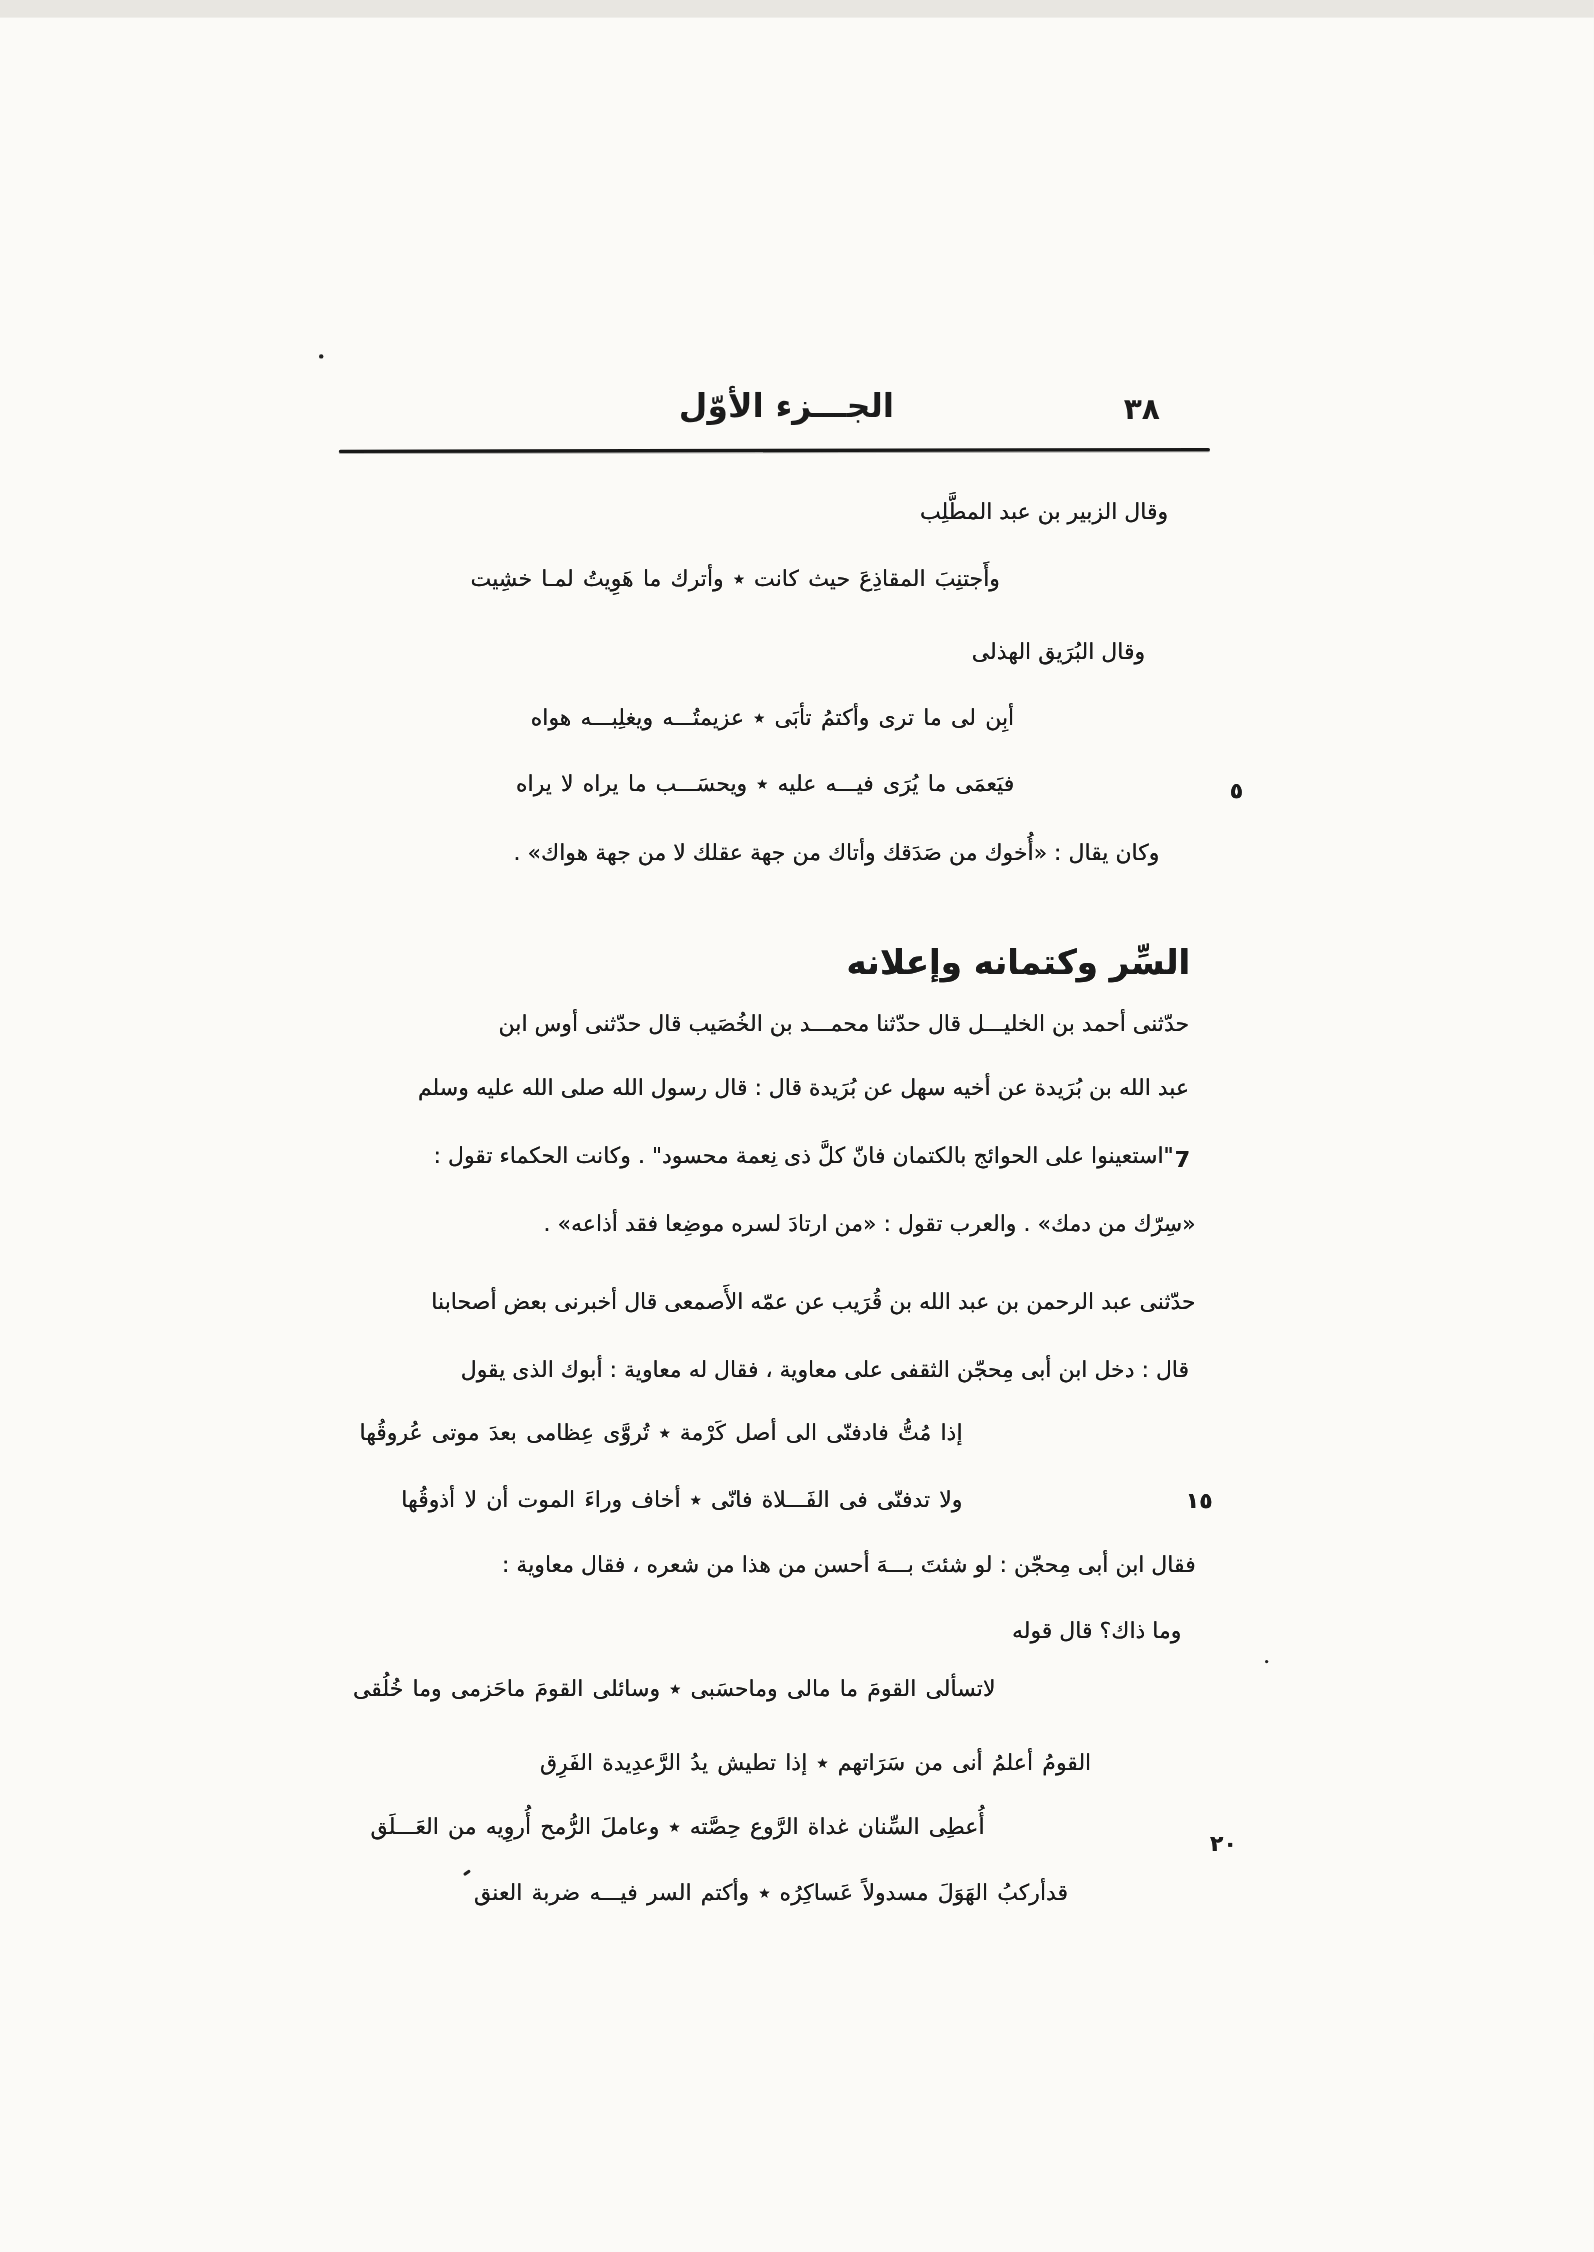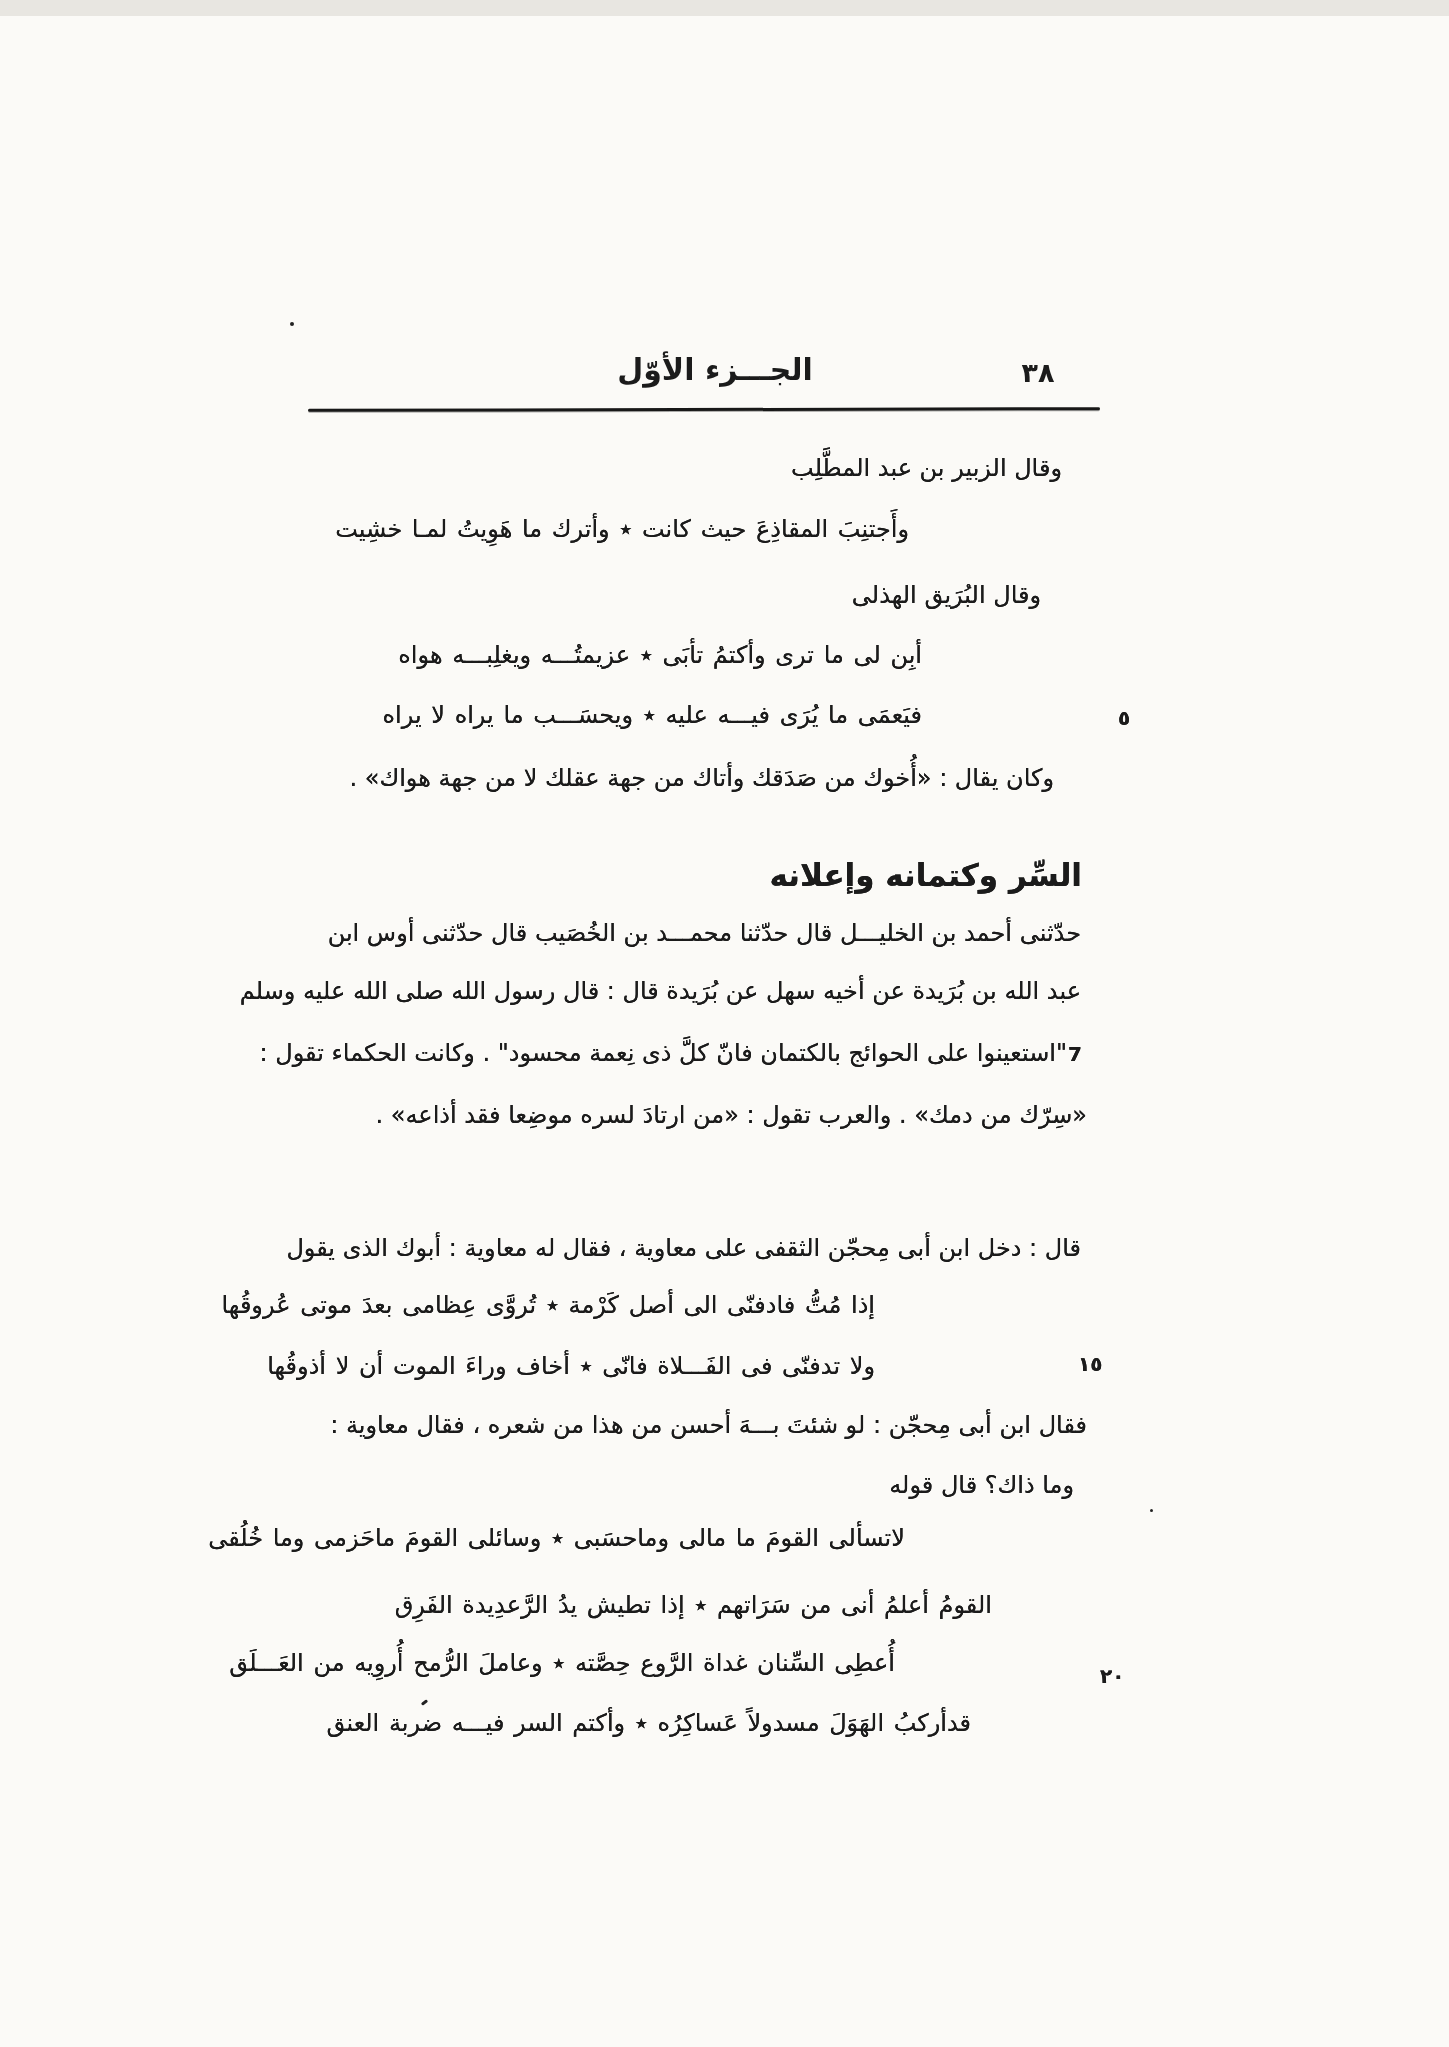--- a/index.html
+++ b/index.html
@@ -20,21 +20,21 @@
     font-size:27px; font-weight:bold; color:var(--ink); text-align:center;
   }
   .header-rule {
     position:absolute; top:392px; left:308px; width:792px; height:3px;
     background:#181818; transform:rotate(-0.12deg); border-radius:2px;
     box-shadow:0 1px 0 rgba(20,20,20,.35);
   }
   
   .line {
     position:absolute; direction:rtl; white-space:nowrap;
-    color:var(--ink); font-size:24px; line-height:1.45;
+    color:var(--ink); font-size:20px; line-height:1.45;
     text-shadow:0 0 .5px currentColor;
   }
   .attribution { font-weight:500; }
   .verse { word-spacing:2px; }
   .heading {
     position:absolute; direction:rtl; color:var(--ink);
     left:320px; width:762px; text-align:right;
     font-size:31px; font-weight:bold; line-height:1.4;
     text-shadow:0 0 .6px currentColor;
   }
@@ -60,20 +60,21 @@
   <div class="line verse" style="top:682px;right:527px">فيَعمَى ما يُرَى فيـــه عليه ٭ ويحسَـــب ما يراه لا يراه</div>
   <div class="line" style="top:745px;right:395px">وكان يقال : «أُخوك من صَدَقك وأتاك من جهة عقلك لا من جهة هواك» .</div>
 
   <div class="heading" style="top:838px">السِّر وكتمانه وإعلانه</div>
 
   <div class="line" style="top:900px;right:368px">حدّثنى أحمد بن الخليـــل قال حدّثنا محمـــد بن الخُصَيب قال حدّثنى أوس ابن</div>
   <div class="line" style="top:958px;right:368px">عبد الله بن بُرَيدة عن أخيه سهل عن بُرَيدة قال : قال رسول الله صلى الله عليه وسلم</div>
   <div class="line" style="top:1020px;right:382px">"استعينوا على الحوائج بالكتمان فانّ كلَّ ذى نِعمة محسود" . وكانت الحكماء تقول :</div>
   <div class="line" style="top:1082px;right:362px">«سِرّك من دمك» . والعرب تقول : «من ارتادَ لسره موضِعا فقد أذاعه» .</div>
 
+  <div class="line" style="top:1153px;right:362px">حدّثنى عبد الرحمن بن عبد الله بن قُرَيب عن عمّه الأَصمعى قال أخبرنى بعض أصحابنا</div>
   <div class="line" style="top:1215px;right:368px">قال : دخل ابن أبى مِحجّن الثقفى على معاوية ، فقال له معاوية : أبوك الذى يقول</div>
   <div class="line verse" style="top:1272px;right:574px">إذا مُتُّ فادفنّى الى أصل كَرْمة ٭ تُروَّى عِظامى بعدَ موتى عُروقُها</div>
   <div class="line verse" style="top:1333px;right:574px">ولا تدفنّى فى الفَـــلاة فانّى ٭ أخاف وراءَ الموت أن لا أذوقُها</div>
   <div class="line" style="top:1392px;right:362px">فقال ابن أبى مِحجّن : لو شئتَ بـــهَ أحسن من هذا من شعره ، فقال معاوية :</div>
   <div class="line" style="top:1452px;right:375px">وما ذاك؟ قال قوله</div>
 
   <div class="line verse" style="top:1505px;right:544px">لاتسألى القومَ ما مالى وماحسَبى ٭ وسائلى القومَ ماحَزمى وما خُلُقى</div>
   <div class="line verse" style="top:1572px;right:457px">القومُ أعلمُ أنى من سَرَاتهم ٭ إذا تطيش يدُ الرَّعدِيدة الفَرِق</div>
   <div class="line verse" style="top:1630px;right:554px">أُعطِى السِّنان غداة الرَّوع حِصَّته ٭ وعاملَ الرُّمح أُروِيه من العَـــلَق</div>
   <div class="line verse" style="top:1690px;right:478px">قدأركبُ الهَوَلَ مسدولاً عَساكِرُه ٭ وأكتم السر فيـــه ضربة العنق</div>

